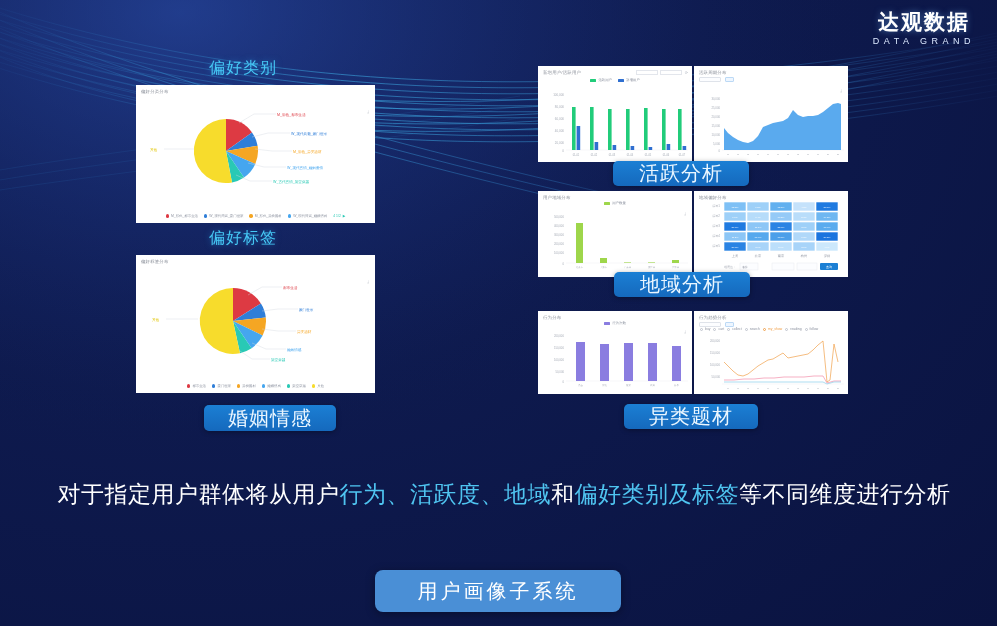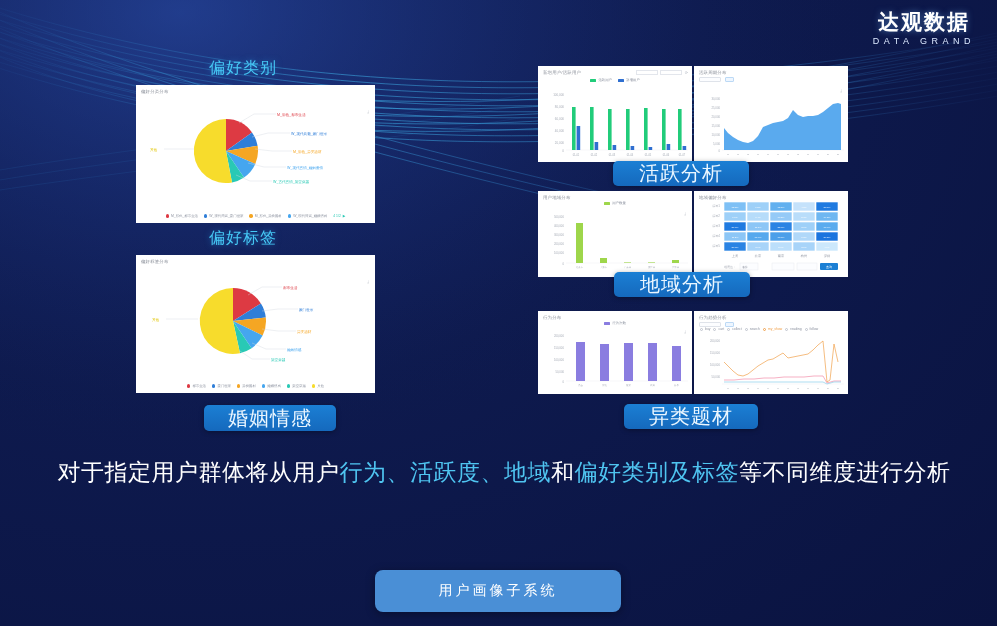--- a/index.html
+++ b/index.html
@@ -30,21 +30,21 @@
   
   .pill {
     position: absolute; display: flex; align-items: center; justify-content: center;
     background: linear-gradient(180deg,#1b7fd4 0%,#1569bd 100%);
     color: #eaf6ff; border-radius: 5px; font-size: 20px; font-weight: normal;
     letter-spacing: 1px; box-shadow: 0 1px 5px rgba(0,0,0,.35);
   }
   .pill-big {
     position: absolute; display: flex; align-items: center; justify-content: center;
     background: #4a8fd6; color: #ffffff; border-radius: 8px;
-    font-size: 14px; letter-spacing: 3px;
+    font-size: 20px; letter-spacing: 3px;
     box-shadow: 0 2px 10px rgba(0,0,0,.35);
   }
   
   .card { position: absolute; background: #ffffff; overflow: hidden; }
   .card-title { font-size: 4.4px; color: #8a8f99; padding: 4px 0 0 5px; letter-spacing: .2px; }
   .mini-toolbar { display:flex; gap:4px; padding: 2px 0 0 5px; }
   .mini-box { height: 5px; width: 22px; border: .4px solid #dfe3ea; border-radius: 1px; background:#fcfdff;}
   .mini-btn { height: 5px; width: 9px; border: .4px solid #bcd9f5; border-radius: 1px; background:#eef6ff;}
   .legend-row { display: flex; justify-content: center; gap: 6px; margin-top: 2px; }
   .lg { display: flex; align-items: center; gap: 2px; font-size: 3.4px; color: #8d93a0; }
@@ -524,17 +524,17 @@
       <text x="114" y="57">17</text>
         <text x="124" y="57">19</text>
         <text x="134" y="57">21</text>
         <text x="144" y="57">23</text>
     </g>
   </svg>
 </div>
 
 <div class="pill" style="left:624px; top:404px; width:134px; height:25px;">异类题材</div>
 
-<div class="desc" style="top:456px;padding-left:11px;">
+<div class="desc" style="top:478px;padding-left:11px;">
   <span>对于指定用户群体将从用户</span><span class="hi">行为</span><span class="hi">、</span><span class="hi">活跃度</span><span class="hi">、</span><span class="hi">地域</span><span>和</span><span class="hi">偏好类别及标签</span><span>等不同维度进行分析</span>
 </div>
 
 <div class="pill-big" style="left:375px; top:570px; width:246px; height:42px;">用户画像子系统</div>
 
 </body></html>

